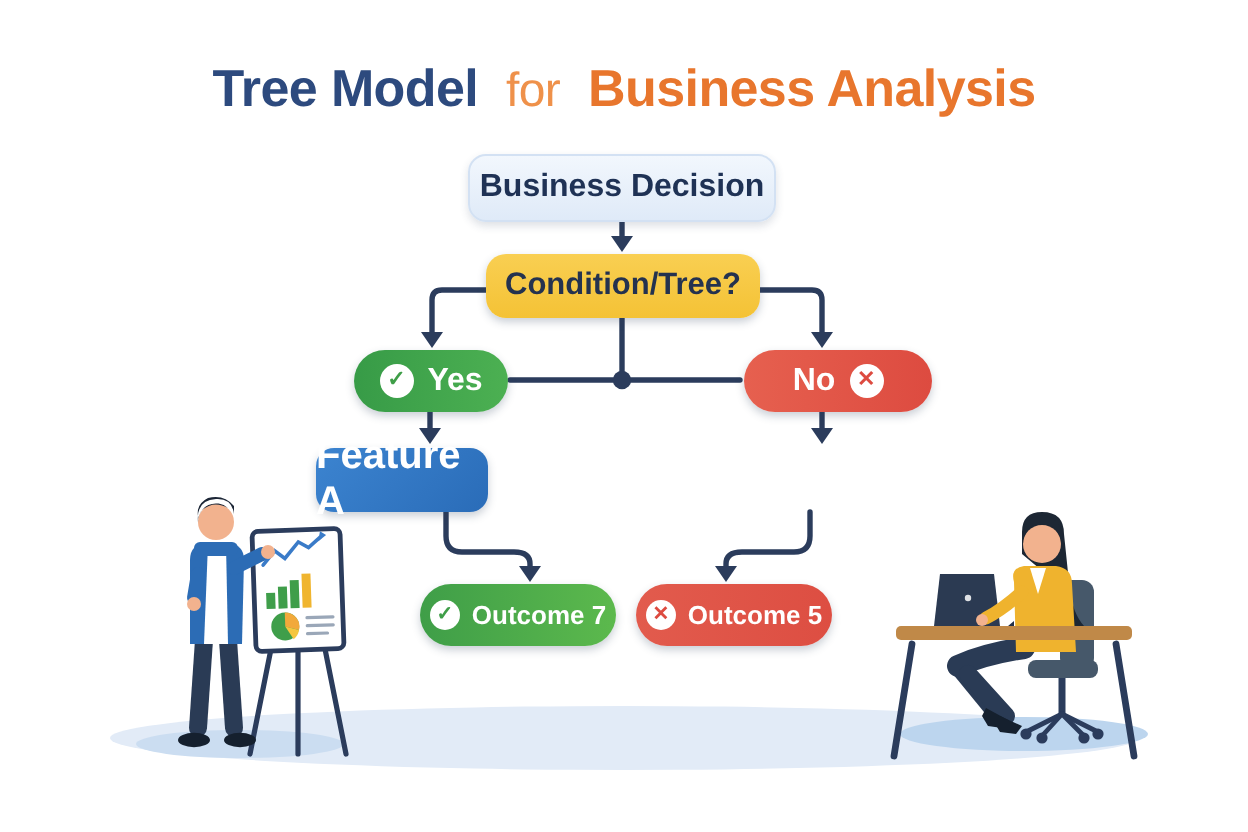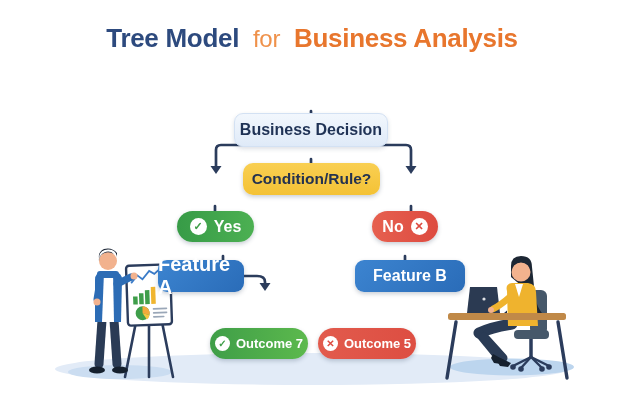--- a/index.html
+++ b/index.html
@@ -3,52 +3,51 @@
 <meta charset="utf-8">
 <style>
   html,body{margin:0;padding:0;background:#fff;}
   #stage{
     position:relative;width:624px;height:416px;background:#ffffff;overflow:hidden;
     font-family:"Liberation Sans",sans-serif;
   }
   
   .title{
     position:absolute;top:24px;left:0;width:100%;text-align:center;
-    font-size:26px;line-height:28px;letter-spacing:-0.3px;white-space:nowrap;
+    font-size:26px;line-height:41px;letter-spacing:-0.3px;white-space:nowrap;
   }
   .title .t-navy{color:#2d4a7e;font-weight:bold;}
   .title .t-for{color:#ef914a;font-weight:normal;font-size:24px;margin:0 7px;}
   .title .t-orange{color:#e8762d;font-weight:bold;}
   
   svg.layer{position:absolute;left:0;top:0;width:624px;height:416px;}
   
   .node{
     position:absolute;display:flex;align-items:center;justify-content:center;
     font-weight:bold;box-sizing:border-box;gap:7px;
     box-shadow:0 2px 4px rgba(44,62,92,.25);
-    margin-top:36px;
   }
   .node-root{
     left:234px;top:77px;width:154px;height:34px;border-radius:9px;
     background:linear-gradient(180deg,#f2f7fd 0%,#dfeaf8 100%);
     border:1px solid #d3e1f3;color:#1f3255;font-size:16px;
     box-shadow:0 2px 4px rgba(44,62,92,.16);
   }
   .node-condition{
     left:243px;top:127px;width:137px;height:32px;border-radius:10px;
     background:linear-gradient(180deg,#f9cf52 0%,#f4c235 100%);
     color:#24324f;font-size:15.5px;
   }
   .node-yes{
     left:177px;top:175px;width:77px;height:31px;border-radius:16px;
     background:linear-gradient(90deg,#379b47 0%,#4cb052 100%);
     color:#fff;font-size:16px;
   }
   .node-no{
-    left:372px;top:175px;width:66px;height:31px;border-radius:16px;
+    left:372px;top:175px;width:94px;height:31px;border-radius:16px;
     background:linear-gradient(90deg,#e6604f 0%,#dd4b40 100%);
     color:#fff;font-size:16px;text-align:center;
   }
   .node-feature-a{
     left:158px;top:224px;width:86px;height:32px;border-radius:9px;
     background:linear-gradient(135deg,#3c84d0 0%,#2a6cb8 100%);
     color:#fff;font-size:20px;
   }
   .node-feature-b{
     left:355px;top:224px;width:110px;height:32px;border-radius:9px;
@@ -228,40 +227,37 @@
     <span class="t-navy">Tree Model</span>
     <span class="t-for">for</span>
     <span class="t-orange">Business Analysis</span>
   </div>
 
   <div class="node node-root">
     <span>Business Decision</span>
   </div>
 
   <div class="node node-condition">
-    <span>Condition/Rule?</span>
+    <span>Condition/Tree?</span>
   </div>
 
   <div class="node node-yes">
     <span class="badge green">✓</span>
     <span>Yes</span>
   </div>
 
   <div class="node node-no">
     <span>No</span>
     <span class="badge red">✕</span>
   </div>
 
   <div class="node node-feature-a">
     <span>Feature A</span>
   </div>
 
-  <div class="node node-feature-b">
-    <span>Feature B</span>
-  </div>
 
   <div class="node node-outcome-1">
     <span class="badge small green">✓</span>
     <span>Outcome 7</span>
   </div>
 
   <div class="node node-outcome-2">
     <span class="badge small red">✕</span>
     <span>Outcome 5</span>
   </div>

